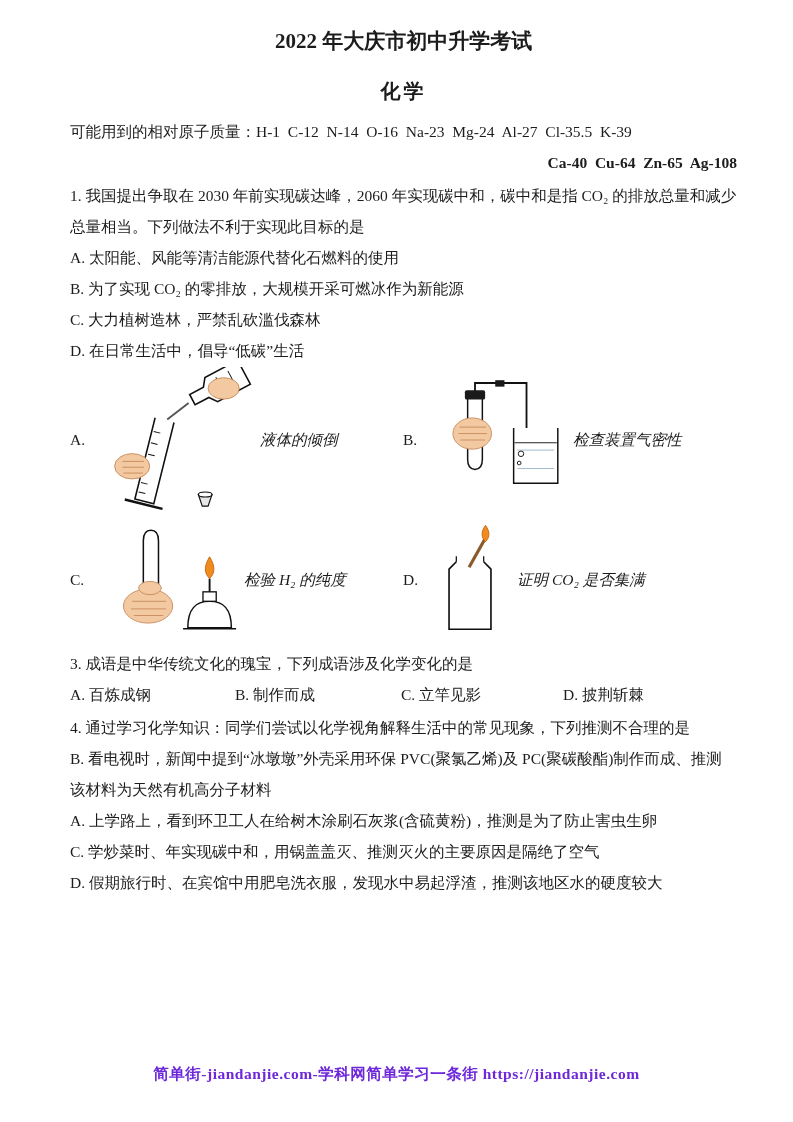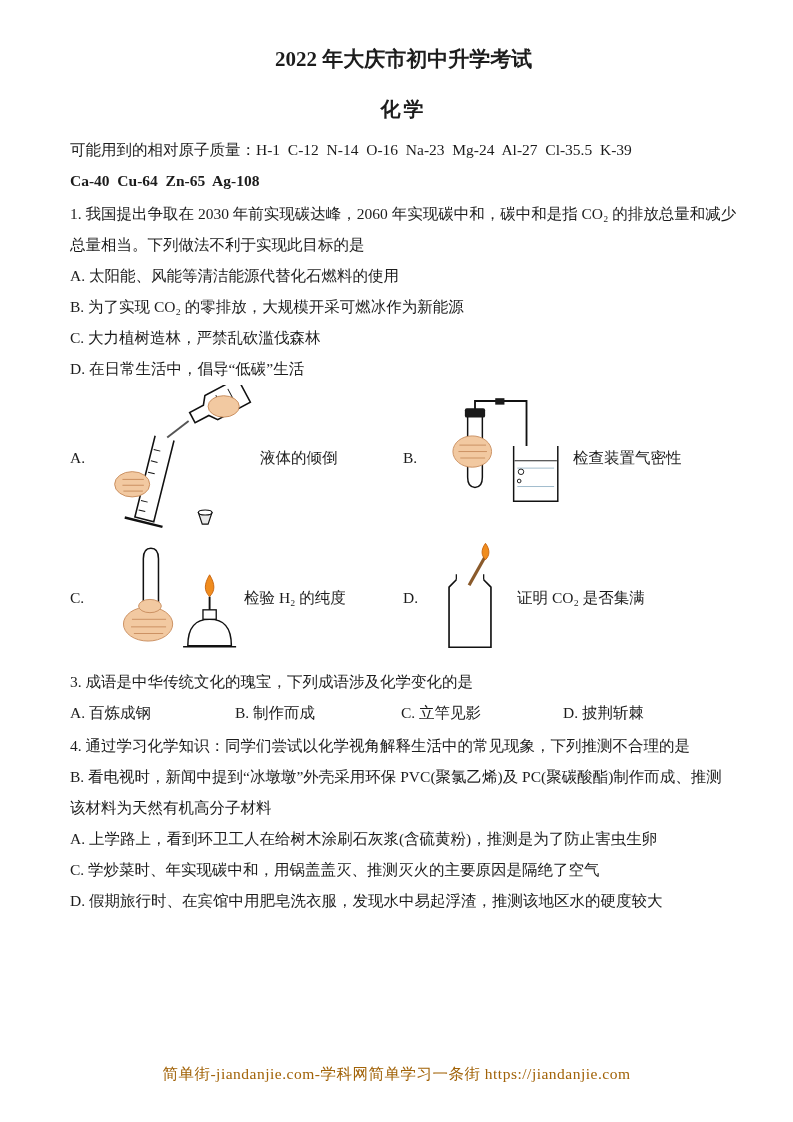--- a/index.html
+++ b/index.html
@@ -3,35 +3,35 @@
 <meta charset="utf-8">
 <style>
   * { margin:0; padding:0; box-sizing:border-box; }
   html,body { width:793px; height:1122px; background:#ffffff; overflow:hidden; }
   body {
     font-family:"Liberation Serif","DejaVu Serif",serif;
     color:#1c1c1c;
     position:relative;
     font-size:15.5px;
   }
-  .page { padding:46px 56px 0 70px; }
+  .page { padding:28px 56px 0 70px; }
   .title { text-align:center; font-size:21px; font-weight:bold; line-height:26px; }
   .subject { text-align:center; font-size:20px; font-weight:bold; line-height:26px; margin-top:24px; letter-spacing:3px; }
   .pre { white-space:pre-wrap; }
   .preamble1 { margin-top:12px; line-height:31px; font-weight:normal; }
-  .preamble2 { line-height:31px; font-weight:bold; }
+  .preamble2 { line-height:31px; font-weight:bold;text-align:right; }
   .section-heading { margin-top:4px; line-height:33px; font-weight:bold; font-size:16px; }
   .line { line-height:31px; }
   .stem { margin-top:2px; line-height:31px; }
   .fig-row { display:flex; align-items:center; }
   .fig-row-1 { height:148px; }
   .fig-row-2 { height:132px; }
   .fig-cell { display:flex; align-items:center; width:333px; }
   .fig-letter { width:26px; flex:0 0 26px; }
-  .fig-caption { margin-left:6px; }
+  .fig-caption { margin-left:6px;font-style:italic; }
   .q3-options { display:grid; grid-template-columns:165px 166px 162px auto; line-height:31px; }
   .footer {
     position:absolute; left:0; right:0; top:1064px;
     text-align:center; font-size:15.5px; letter-spacing:0.5px;
   }
   svg { display:block; }
 </style>
 </head>
 <body>
 
@@ -179,13 +179,13 @@
   </div>
 
   <div class="stem">4. 通过学习化学知识：同学们尝试以化学视角解释生活中的常见现象，下列推测不合理的是</div>
   <div class="line">B. 看电视时，新闻中提到“冰墩墩”外壳采用环保 PVC(聚氯乙烯)及 PC(聚碳酸酯)制作而成、推测该材料为天然有机高分子材料</div>
   <div class="line">A. 上学路上，看到环卫工人在给树木涂刷石灰浆(含硫黄粉)，推测是为了防止害虫生卵</div>
   <div class="line">C. 学炒菜时、年实现碳中和，用锅盖盖灭、推测灭火的主要原因是隔绝了空气</div>
   <div class="line">D. 假期旅行时、在宾馆中用肥皂洗衣服，发现水中易起浮渣，推测该地区水的硬度较大</div>
 
 </div>
 
-<div class="footer" style="color: #a16207;">简单街-jiandanjie.com-学科网简单学习一条街 https://jiandanjie.com</div>
+<div class="footer" style="color: #6d28d9; font-weight: bold;">简单街-jiandanjie.com-学科网简单学习一条街 https://jiandanjie.com</div>
 
 </body></html>

